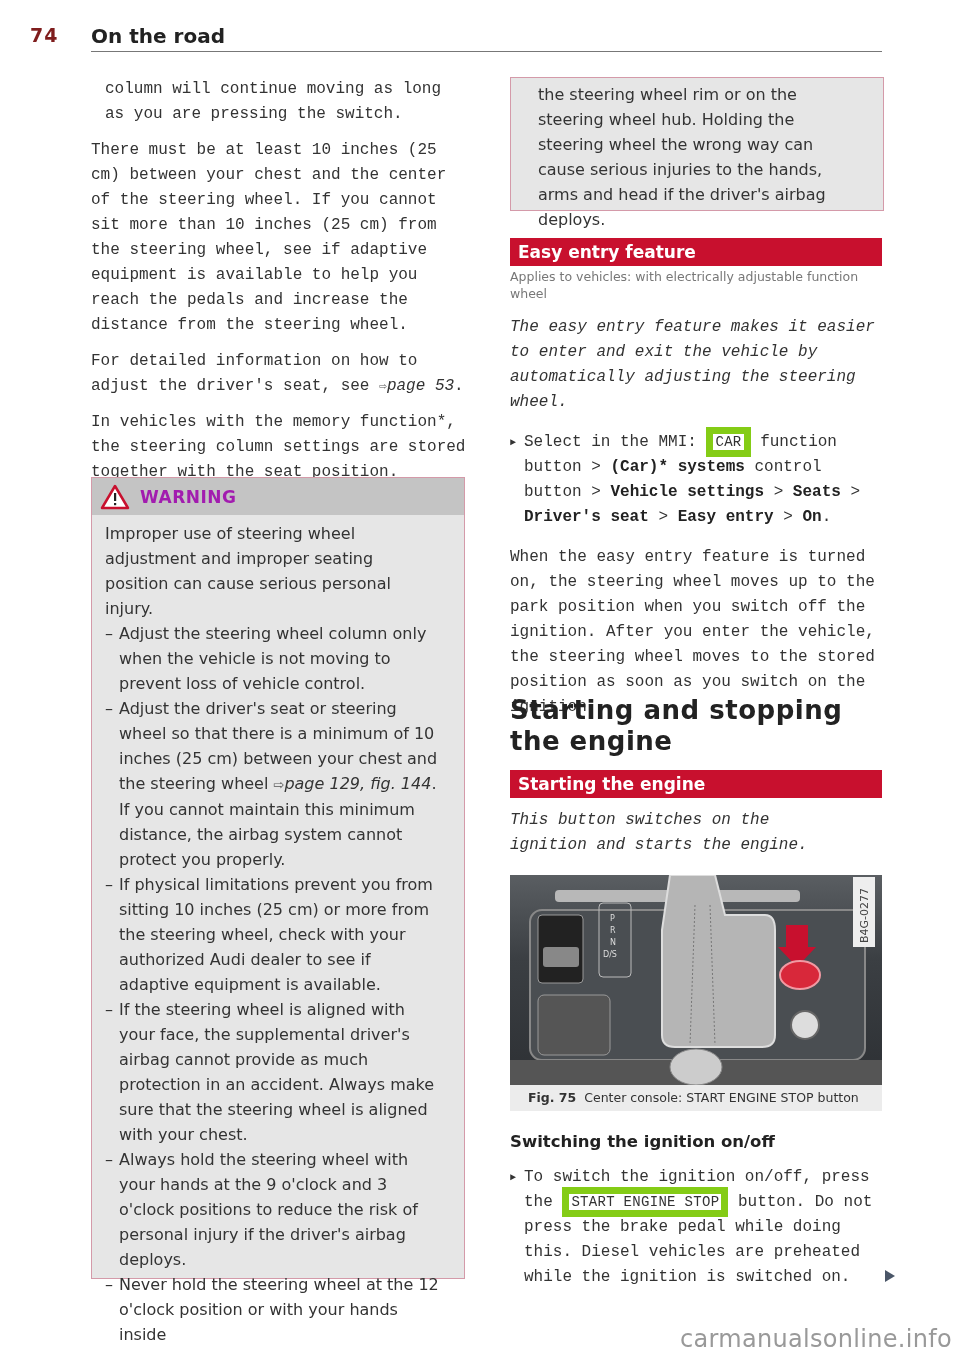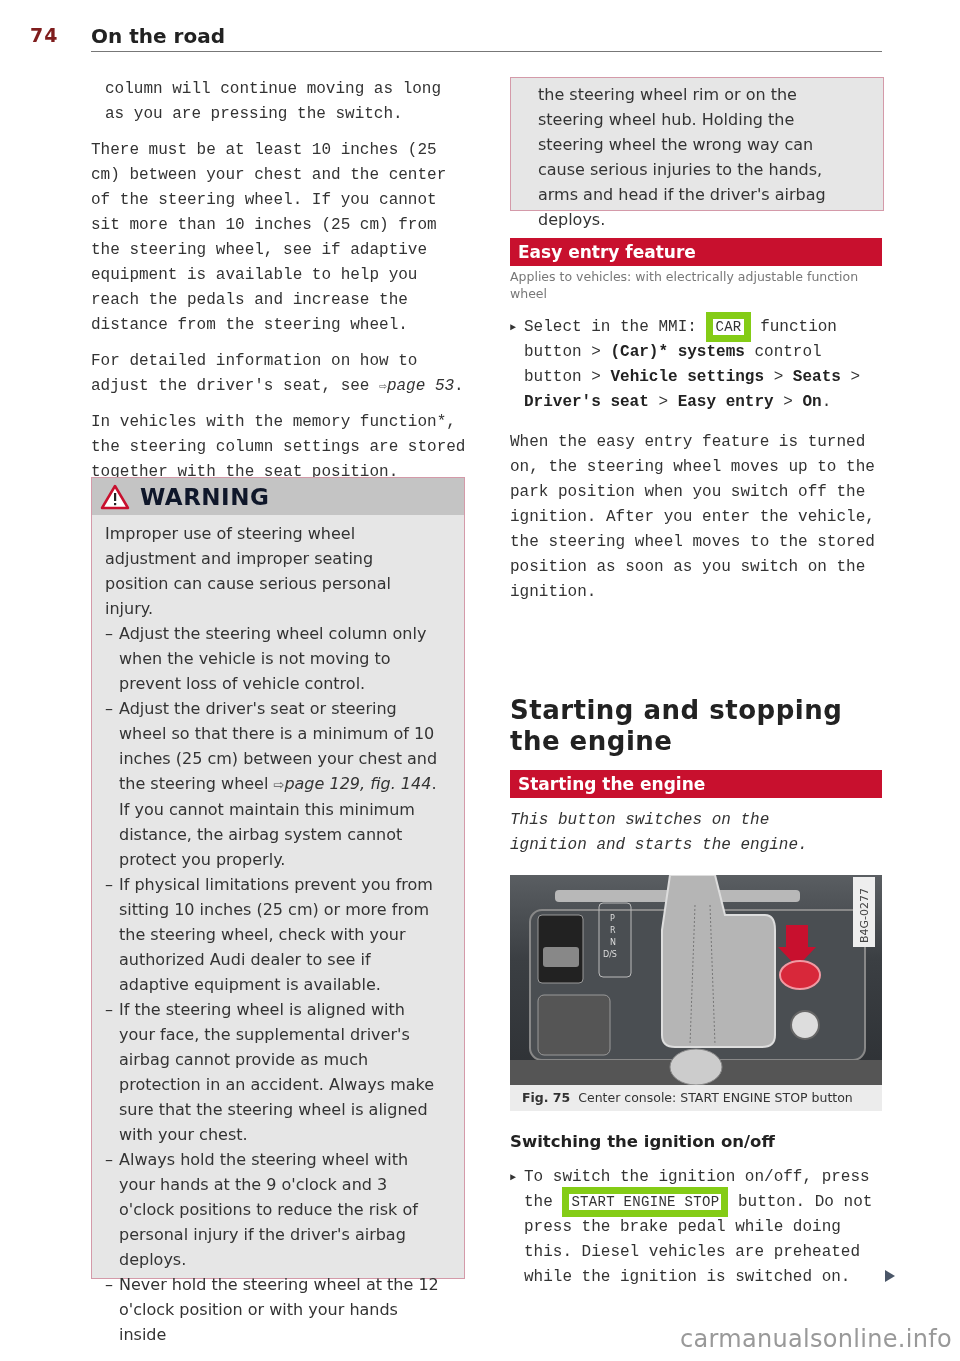--- a/index.html
+++ b/index.html
@@ -10,36 +10,36 @@
   .header-title { left: 91px; top: 24px; font-size: 20px; font-weight: bold; color: #222; }
   .header-rule { left: 91px; top: 51px; width: 791px; height: 1px; background: #777; }
   .col { position: absolute; font-size: 16px; line-height: 25px; color: #333; font-family: Liberation Mono, monospace; }
   .col p { margin: 0 0 11px 0; }
   .indent { padding-left: 14px; }
   .i { font-style: italic; }
   .b { font-weight: bold; color: #222; }
   .arrow-ref { font-size: 13px; color: #555; }
   .warn-box { position: absolute; background: #e6e6e6; border: 1px solid #d49aa9; }
   .warn-head { background: #c4c4c4; height: 37px; display: flex; align-items: center; padding-left: 8px; }
-  .warn-head .title { font-weight: bold; font-size: 23px; color: #0f172a; margin-left: 10px; letter-spacing: 0.5px; }
+  .warn-head .title { font-weight: bold; font-size: 17px; color: #a21caf; margin-left: 10px; letter-spacing: 0.5px; }
   .warn-body { padding: 6px 25px 6px 13px; font-size: 16px; line-height: 25px; }
   .warn-body .item { display: flex; }
   .warn-body .dash { width: 14px; flex: none; }
   .red-bar { position: absolute; background: #c8102e; color: #fff; font-weight: bold; font-size: 17px;
              height: 28px; line-height: 28px; padding-left: 8px; box-sizing: border-box; }
   .applies { position: absolute; font-size: 12.5px; line-height: 17px; color: #777; }
   .big-h { position: absolute; font-size: 26px; line-height: 31px; font-weight: bold; color: #222; letter-spacing: 0.5px; }
   .sub-h { position: absolute; font-size: 16.5px; font-weight: bold; color: #222; }
   .kbd { border: 7px solid #84cc16; padding: 0 2px; font-size: 14px; letter-spacing: 0.3px; }
   .bullet { display: flex; }
   .bullet .tri { width: 14px; flex: none; font-size: 10px; color: #333; }
   .figure { position: absolute; left: 510px; top: 875px; width: 372px; height: 210px;
             background: linear-gradient(180deg, #5a5e62 0%, #3b3f43 40%, #2d3034 100%); overflow: hidden; }
   .fig-caption { position: absolute; left: 510px; top: 1085px; width: 372px; height: 26px; background: #ececec;
-                 font-size: 12.5px; line-height: 26px; padding-left: 12px; box-sizing: border-box; color: #333; }
+                 font-size: 12.5px; line-height: 26px; padding-left: 18px; box-sizing: border-box; color: #333; }
   .fig-caption .b { color: #333; }
   .continue-arrow { position: absolute; left: 885px; top: 1270px; width: 0; height: 0;
                     border-left: 10px solid #4a5668; border-top: 6px solid transparent; border-bottom: 6px solid transparent; }
   .watermark { position: absolute; left: 680px; top: 1325px; font-size: 24px; color: #999; letter-spacing: 0.3px; }
 </style>
 </head>
 <body>
 
 <div class="abs page-num">74</div>
 <div class="abs header-title">On the road</div>
@@ -93,20 +93,21 @@
 </div>
 
 <div class="warn-box" style="left:510px; top:77px; width:372px; height:132px;">
   <div class="warn-body" style="padding-left:27px; padding-top:4px;">the steering wheel rim or on the steering wheel hub. Holding the steering wheel the wrong way can cause serious injuries to the hands, arms and head if the driver's airbag deploys.</div>
 </div>
 
 <div class="red-bar" style="left:510px; top:238px; width:372px;">Easy entry feature</div>
 <div class="applies" style="left:510px; top:268px; width:372px;">Applies to vehicles: with electrically adjustable function wheel</div>
 
 <div class="col" style="left:510px; top:315px; width:375px;">
+  <p class="i" style="margin-bottom:15px;">The easy entry feature makes it easier to enter and exit the vehicle by automatically adjusting the steering wheel.</p>
   <div class="bullet" style="margin-bottom:15px;">
     <span class="tri">►</span>
     <span>
       <span>Select in the MMI: </span><span class="kbd">CAR</span><span> function button &gt; </span><span class="b">(Car)* systems</span><span> control button &gt; </span><span class="b">Vehicle settings</span><span> &gt; </span><span class="b">Seats</span><span> &gt; </span><span class="b">Driver's seat</span><span> &gt; </span><span class="b">Easy entry</span><span> &gt; </span><span class="b">On</span><span>.</span>
     </span>
   </div>
   <p>When the easy entry feature is turned on, the steering wheel moves up to the park position when you switch off the ignition. After you enter the vehicle, the steering wheel moves to the stored position as soon as you switch on the ignition.</p>
 </div>
 
 <div class="big-h" style="left:510px; top:695px; width:372px;">Starting and stopping the engine</div>

